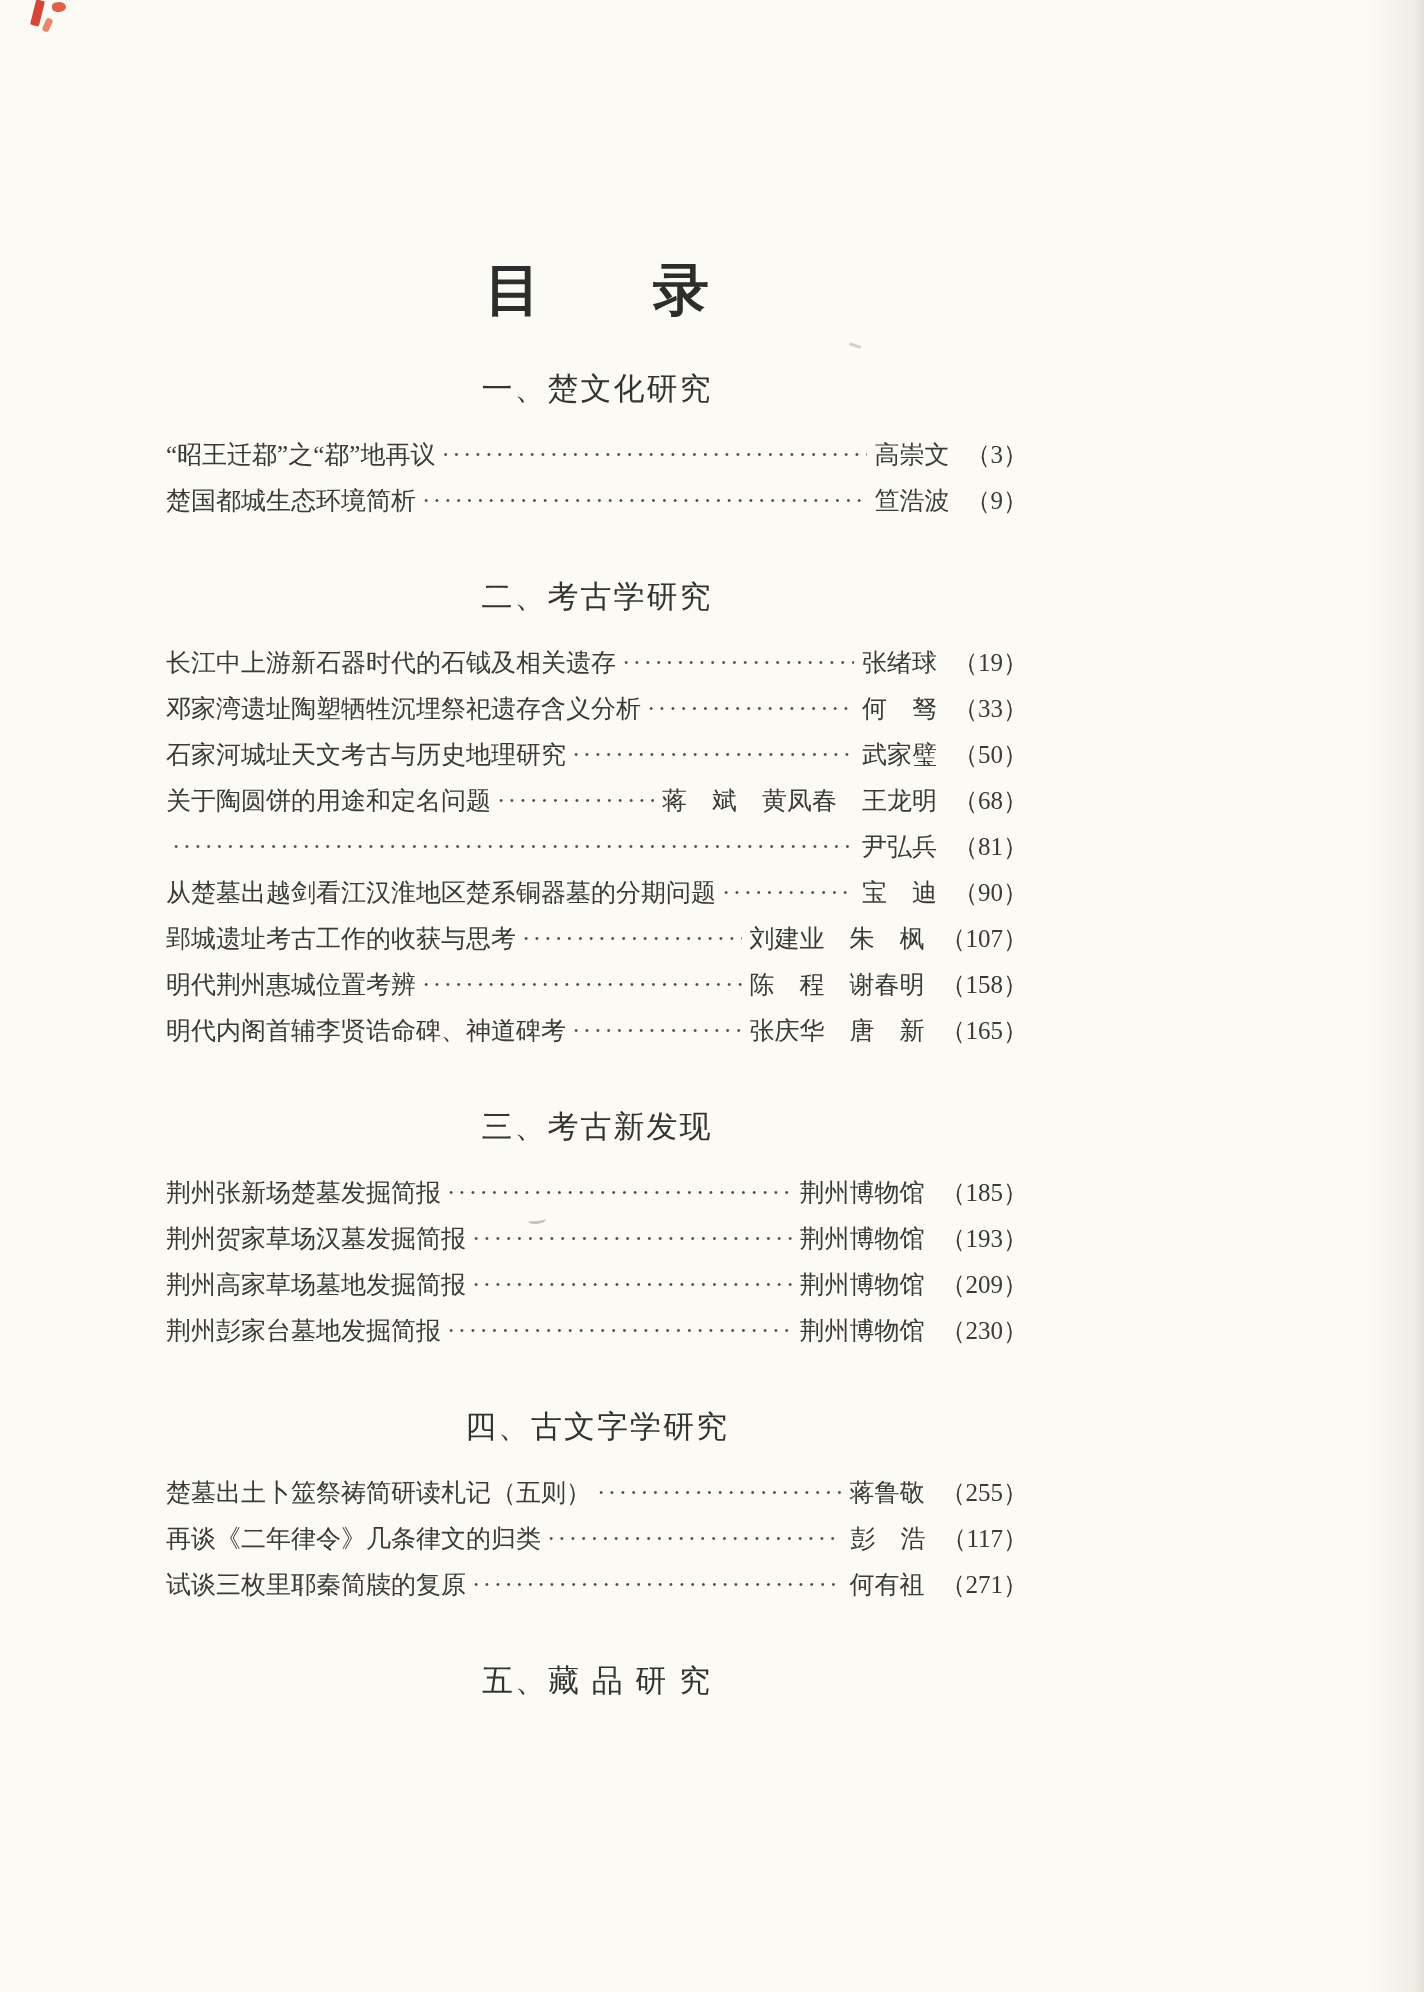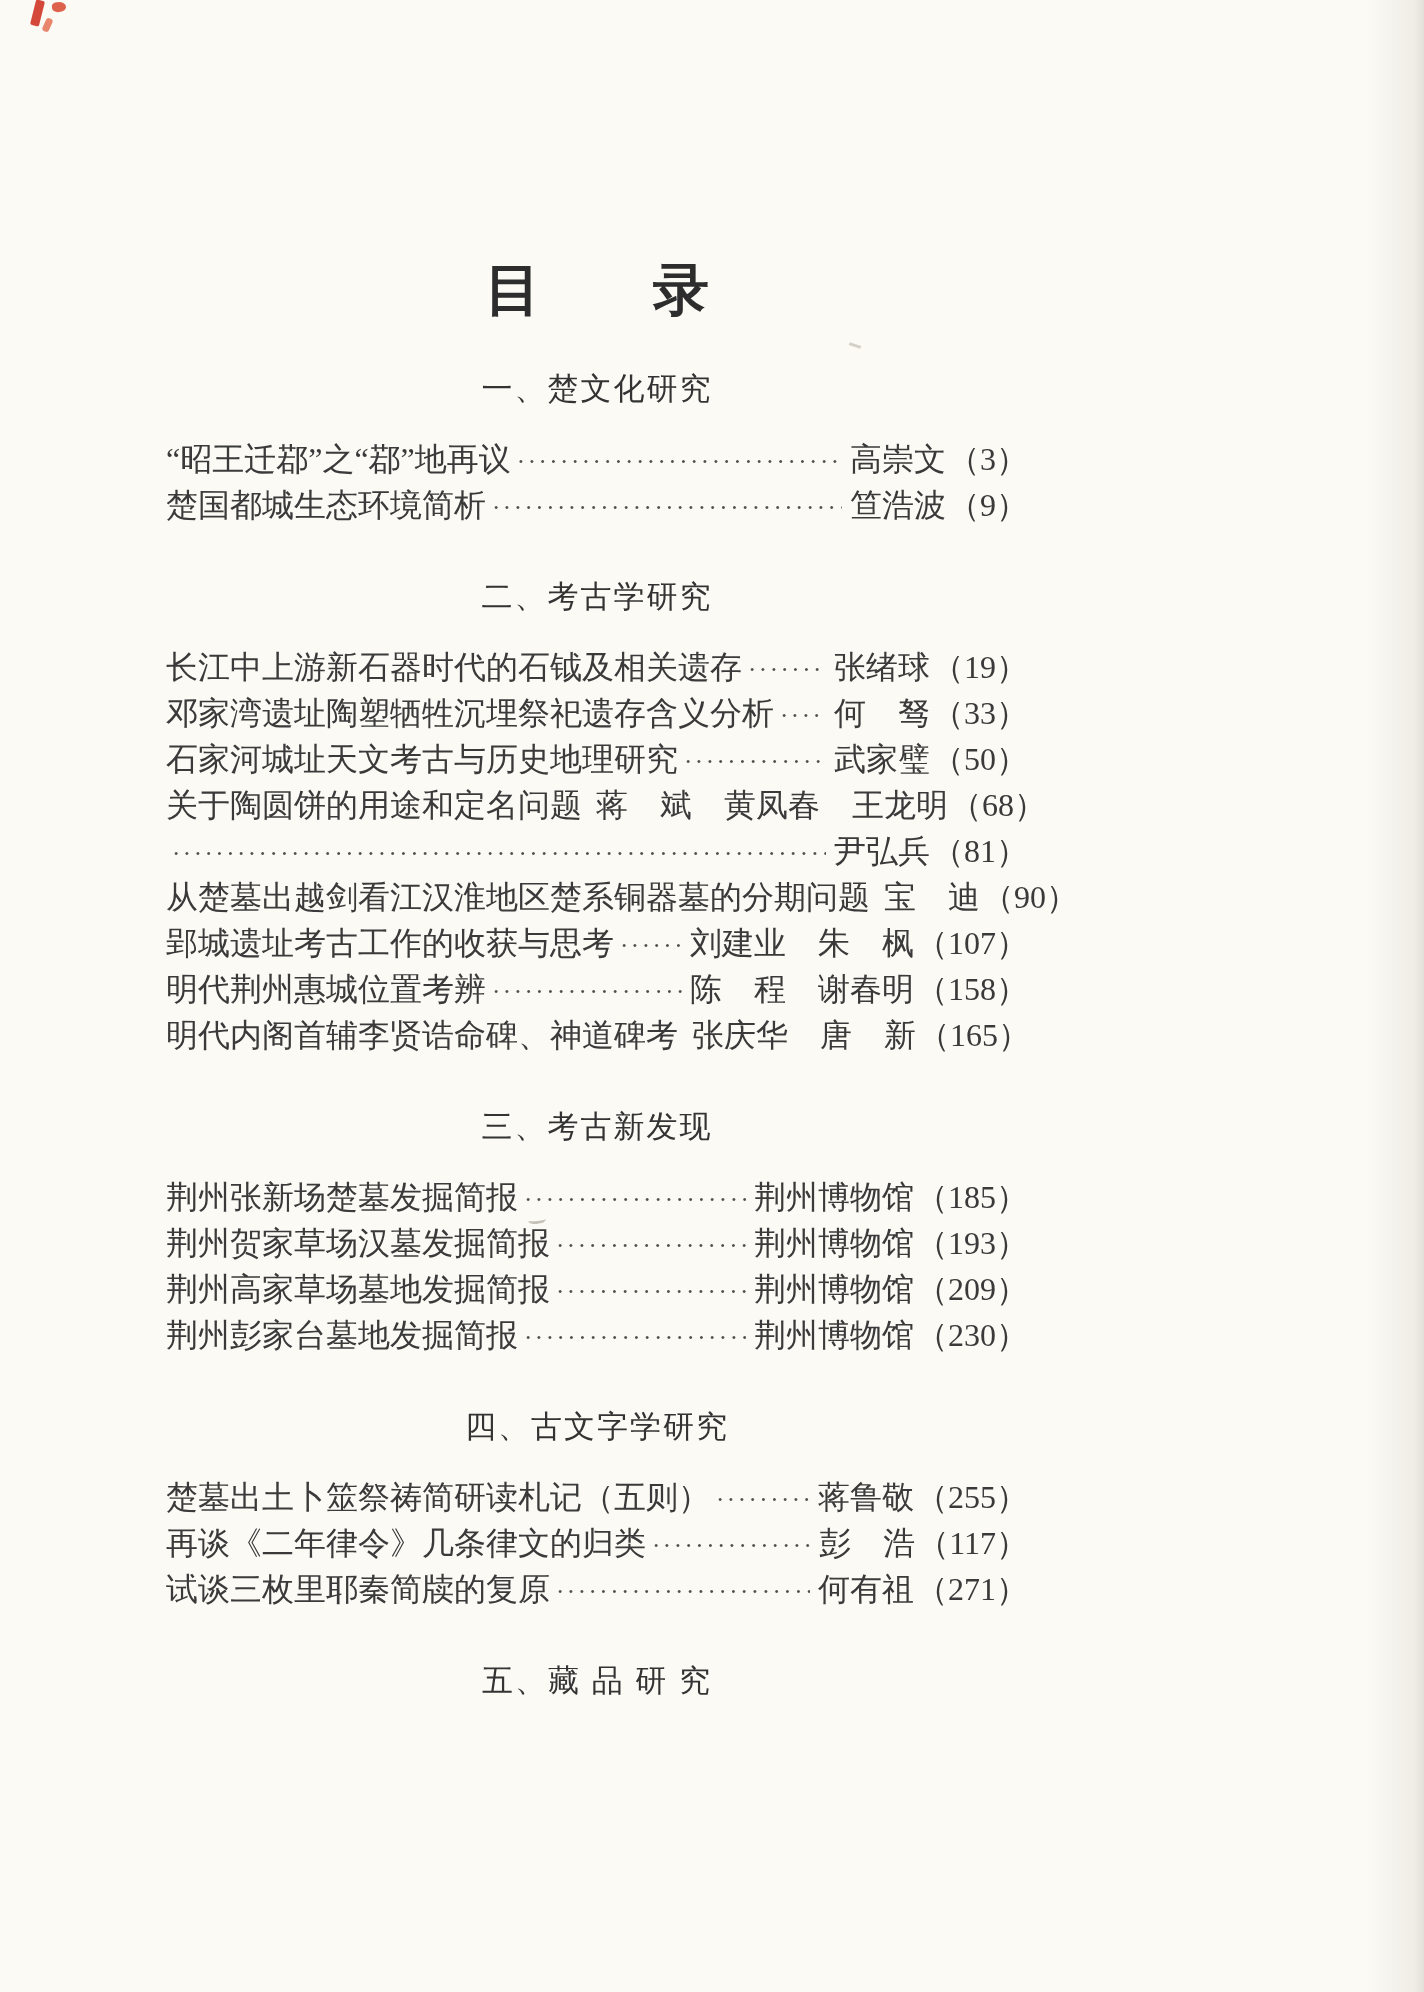--- a/index.html
+++ b/index.html
@@ -37,38 +37,38 @@
     font-family:"Liberation Sans", sans-serif;
     font-size:31px; font-weight:normal;
     color:#333;
     margin:48px 0 30px 0;
     line-height:38px;
     letter-spacing:2px;
   }
   .entry {
     display:flex; align-items:baseline;
     height:46px;
-    font-size:32px;
+    font-size:25px;
     color:#3a3a3a;
     white-space:pre;
   }
   .entry-title { flex:0 0 auto; }
   .dots {
     flex:1 1 auto;
     overflow:hidden;
     white-space:nowrap;
     margin:0 8px 0 6px;
     color:#4f4f4f;
     font-size:25px;
     letter-spacing:2.5px;
   }
   .dots::before {
     content:"····························································································································································";
   }
-  .entry-authors { flex:0 0 auto; margin-right:2px; }
+  .entry-authors { flex:0 0 auto; margin-right:16px; }
   .entry-page { flex:0 0 auto; }
 </style>
 </head>
 <body>
 
 <div class="page">
   <div class="artifact-red-1"></div>
   <div class="artifact-red-2"></div>
   <div class="artifact-red-3"></div>
   <div class="artifact-dash"></div>

